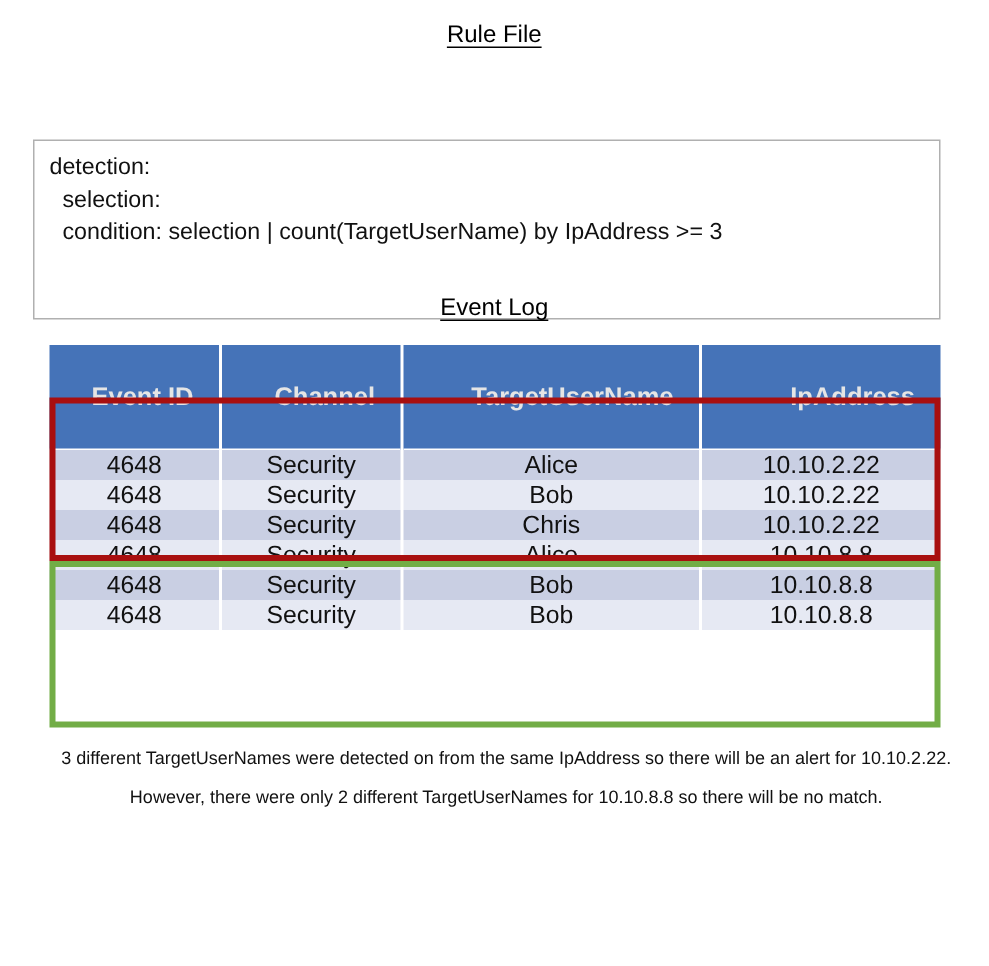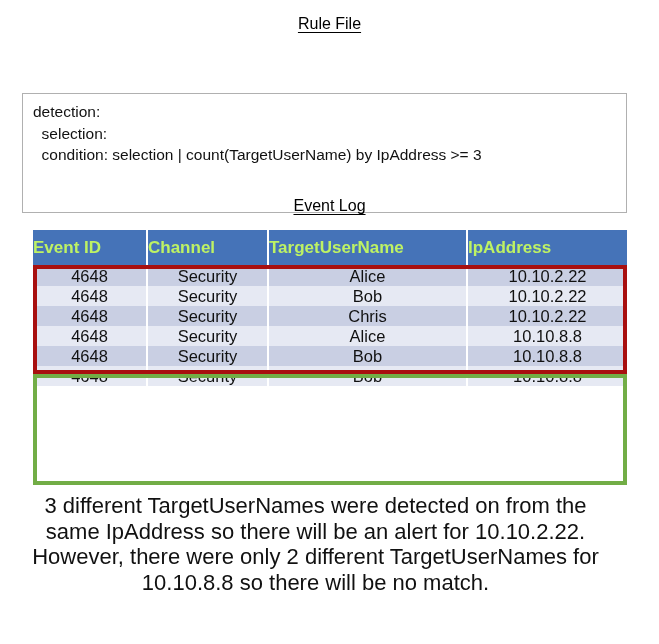--- a/index.html
+++ b/index.html
@@ -56,28 +56,28 @@
   #event-table {
     position: absolute;
     left: 33px;
     top: 230px;
     width: 594px;
     border-collapse: collapse;
     table-layout: fixed;
   }
   #event-table th {
     background: #4573b8;
-    color: #bef264;
+    color: #e5e5e5;
     font-size: 17px;
     font-weight: bold;
     height: 35px;
-    text-align: left;
+    text-align: right;
     border-right: 2px solid #ffffff;
     border-bottom: 1px solid #ffffff;
-    padding: 0;
+    padding: 17px;
   }
   #event-table th:last-child { border-right: none; margin-top: 20px; }
 
   #event-table td {
     font-size: 16.5px;
     color: #111111;
     height: 20px;
     text-align: center;
     border-right: 2px solid #ffffff;
     padding: 0;
@@ -109,25 +109,25 @@
     left: 33px;
     top: 374px;
     width: 594px;
     height: 111px;
     border: 4px solid #72ad46;
   }
 
   
   #caption {
     position: absolute;
-    left: 16px;
+    left: 38px;
     top: 493px;
     width: 599px;
     text-align: center;
-    font-size: 22px;
+    font-size: 12px;
     line-height: 25.5px;
     color: #111111;
   }
 </style>
 </head>
 <body>
 
 <div id="rule-title" class="section-title">
   <span>Rule File</span>
 </div>

